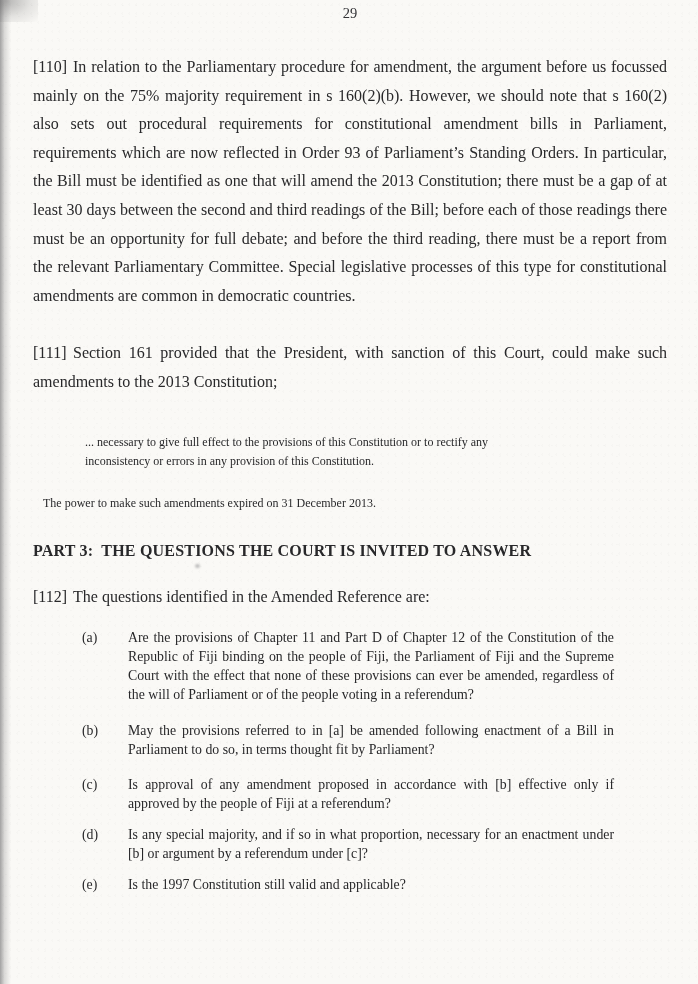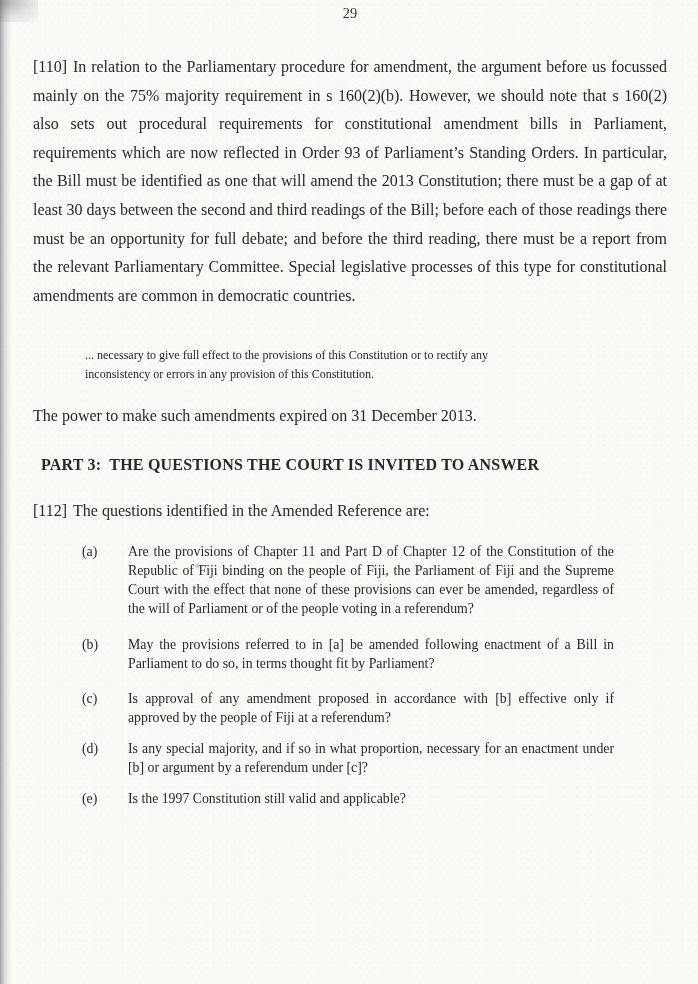--- a/index.html
+++ b/index.html
@@ -74,27 +74,27 @@
     width: 40px;
   }
   .quote {
     margin-top: 36px;
     margin-left: 52px;
     font-size: 12px;
     line-height: 19px;
     white-space: nowrap;
   }
   .plain-para {
-    margin: 0;
+    margin: 10px;
     margin-top: 18px;
-    font-size: 16px;
+    font-size: 12px;
     line-height: 28.6px;
   }
   .part-heading {
-    margin: 8px;
+    margin: 0;
     margin-top: 22px;
     font-size: 16px;
     font-weight: bold;
     line-height: 24px;
     white-space: pre-wrap;
     letter-spacing: 0.2px;
   }
   .p112 { margin-top: 20px; }
   .questions { margin-top: 16px; }
   .q-row {
@@ -124,20 +124,21 @@
   <div class="edge-shadow"></div>
   <div class="corner-smudge"></div>
   <div class="speck"></div>
 
   <div class="content">
 
     <div class="page-num">29</div>
 
     <p class="body-para"><span class="pnum">[110]</span><span>In relation to the Parliamentary procedure for amendment, the argument before us focussed mainly on the 75% majority requirement in s 160(2)(b). However, we should note that s 160(2) also sets out procedural requirements for constitutional amendment bills in Parliament, requirements which are now reflected in Order 93 of Parliament’s Standing Orders. In particular, the Bill must be identified as one that will amend the 2013 Constitution; there must be a gap of at least 30 days between the second and third readings of the Bill; before each of those readings there must be an opportunity for full debate; and before the third reading, there must be a report from the relevant Parliamentary Committee. Special legislative processes of this type for constitutional amendments are common in democratic countries.</span></p>
 
+    <p class="body-para" style="margin-top:29px;"><span class="pnum">[111]</span><span>Section 161 provided that the President, with sanction of this Court, could make such amendments to the 2013 Constitution;</span></p>
 
     <div class="quote">
       <div>... necessary to give full effect to the provisions of this Constitution or to rectify any</div>
       <div>inconsistency or errors in any provision of this Constitution.</div>
     </div>
 
     <p class="plain-para">The power to make such amendments expired on 31 December 2013.</p>
 
     <h2 class="part-heading">PART 3:  THE QUESTIONS THE COURT IS INVITED TO ANSWER</h2>
 

